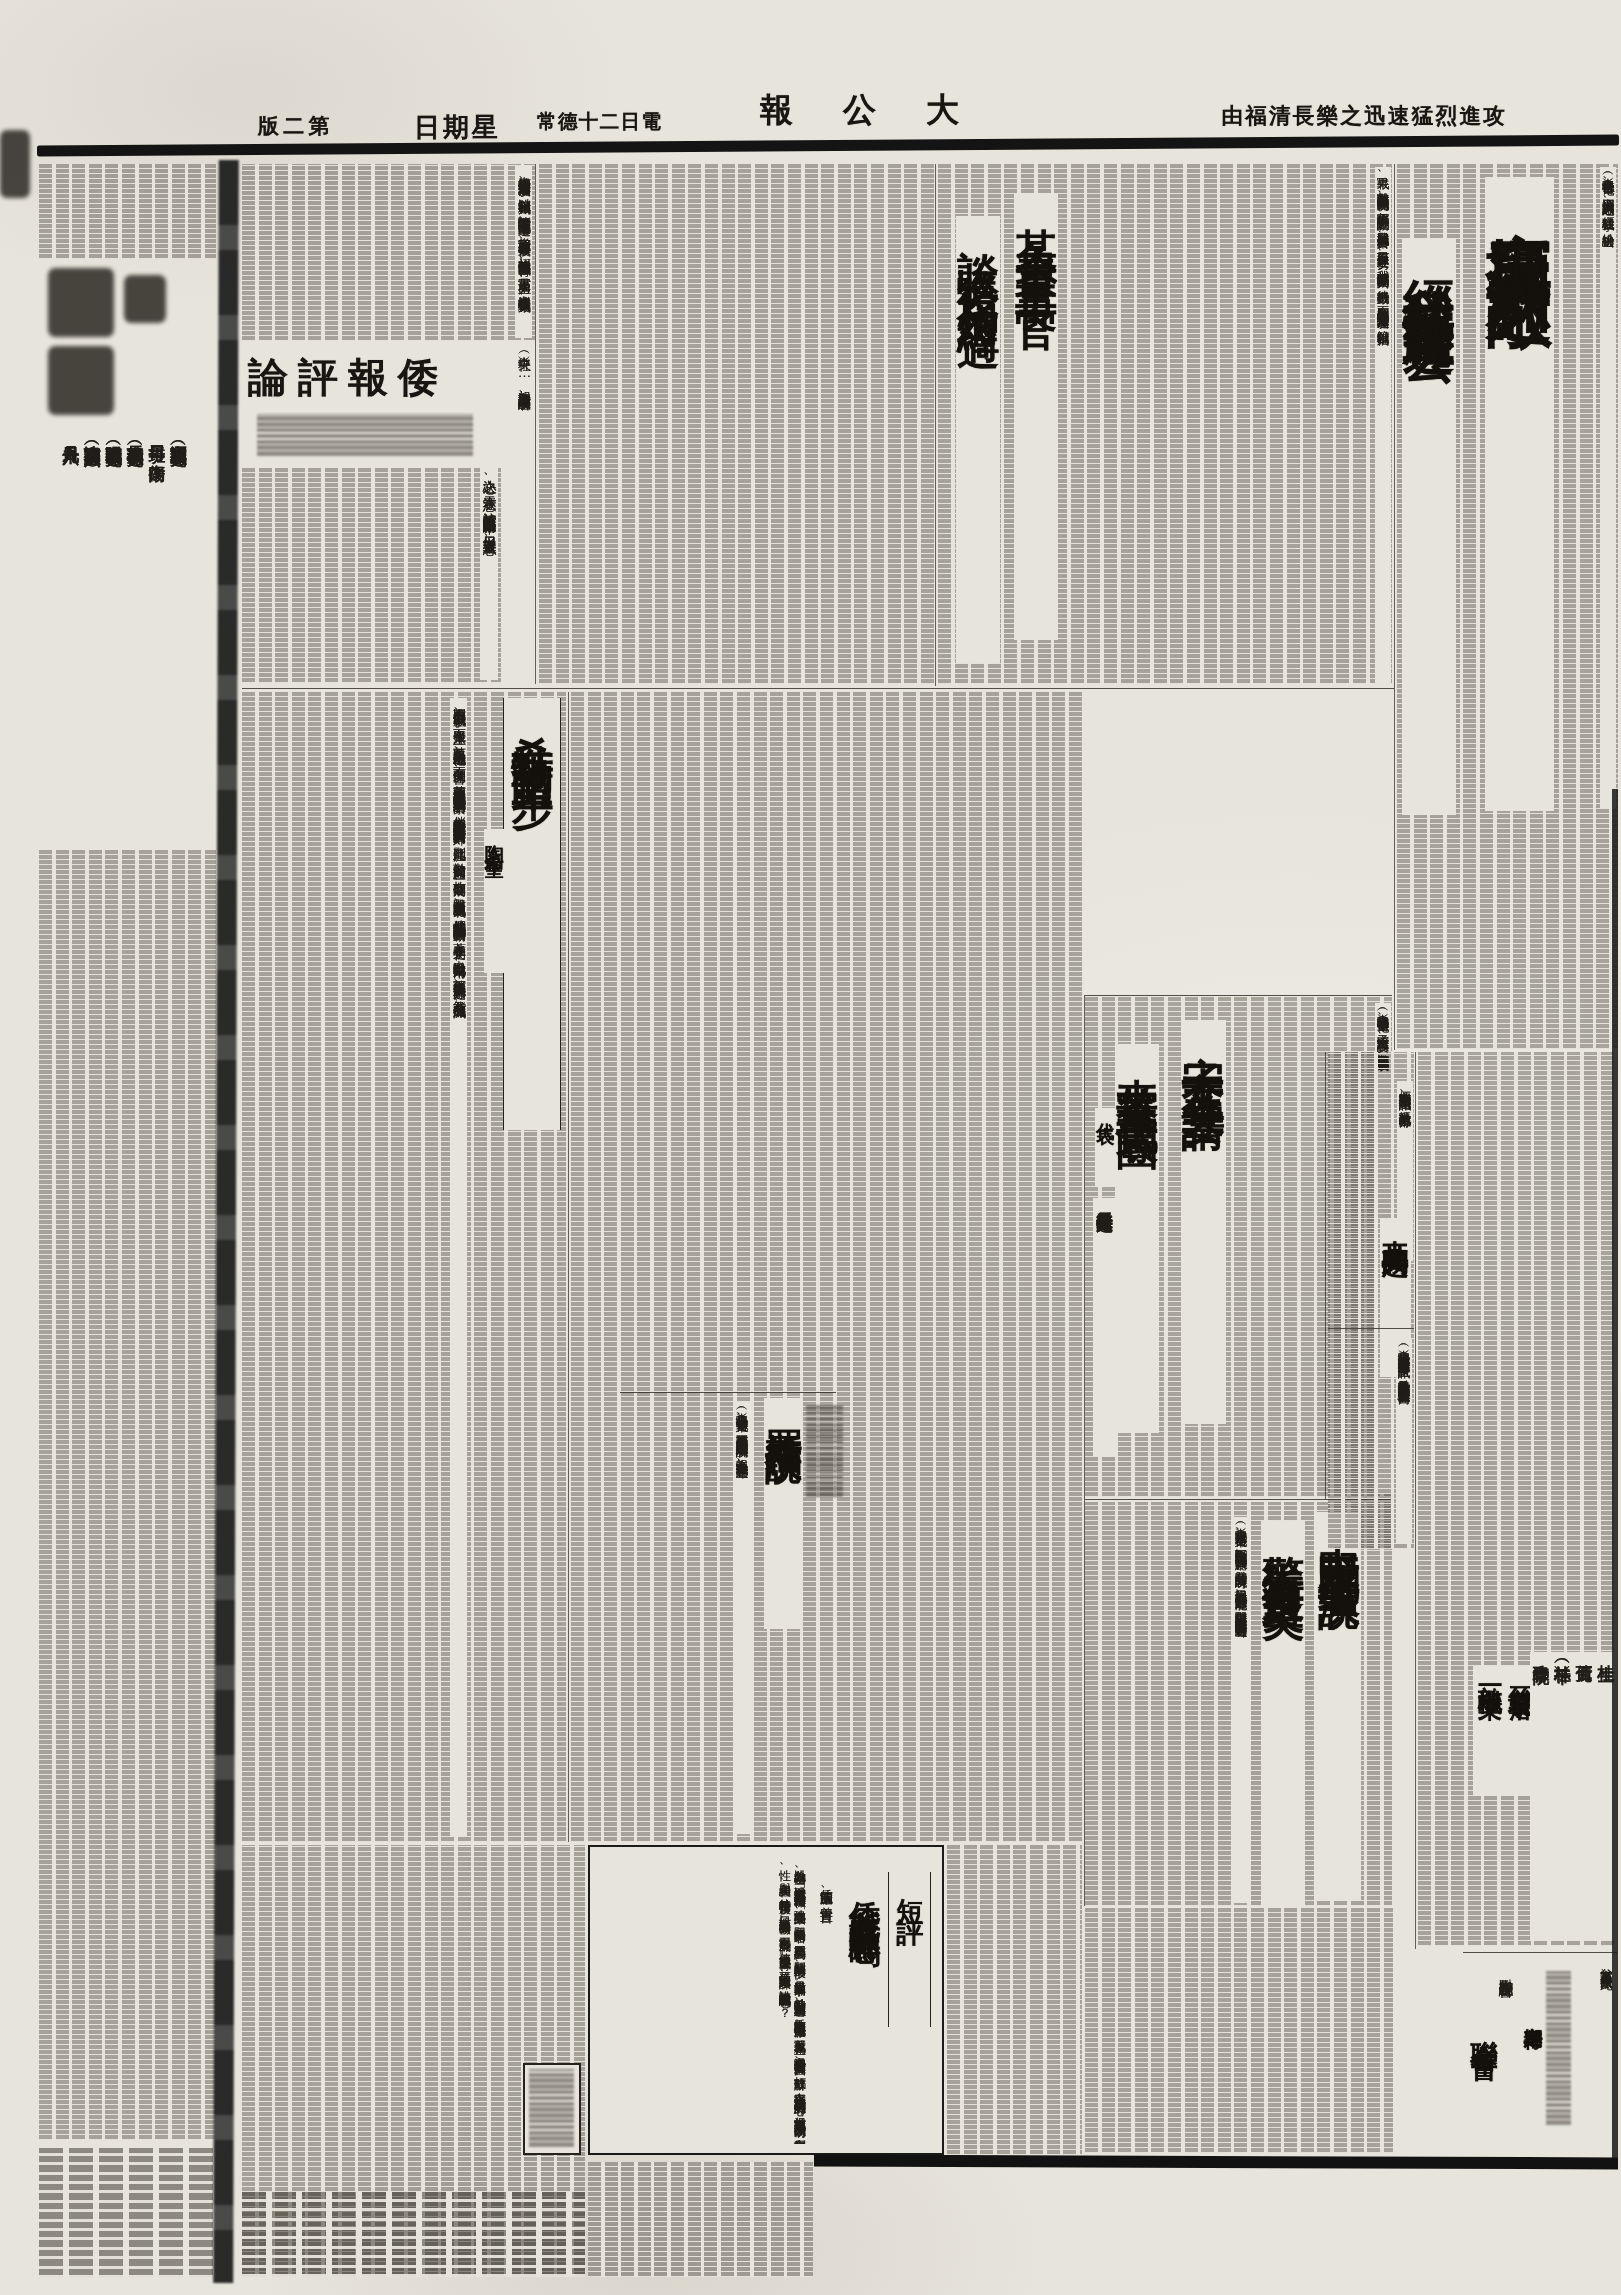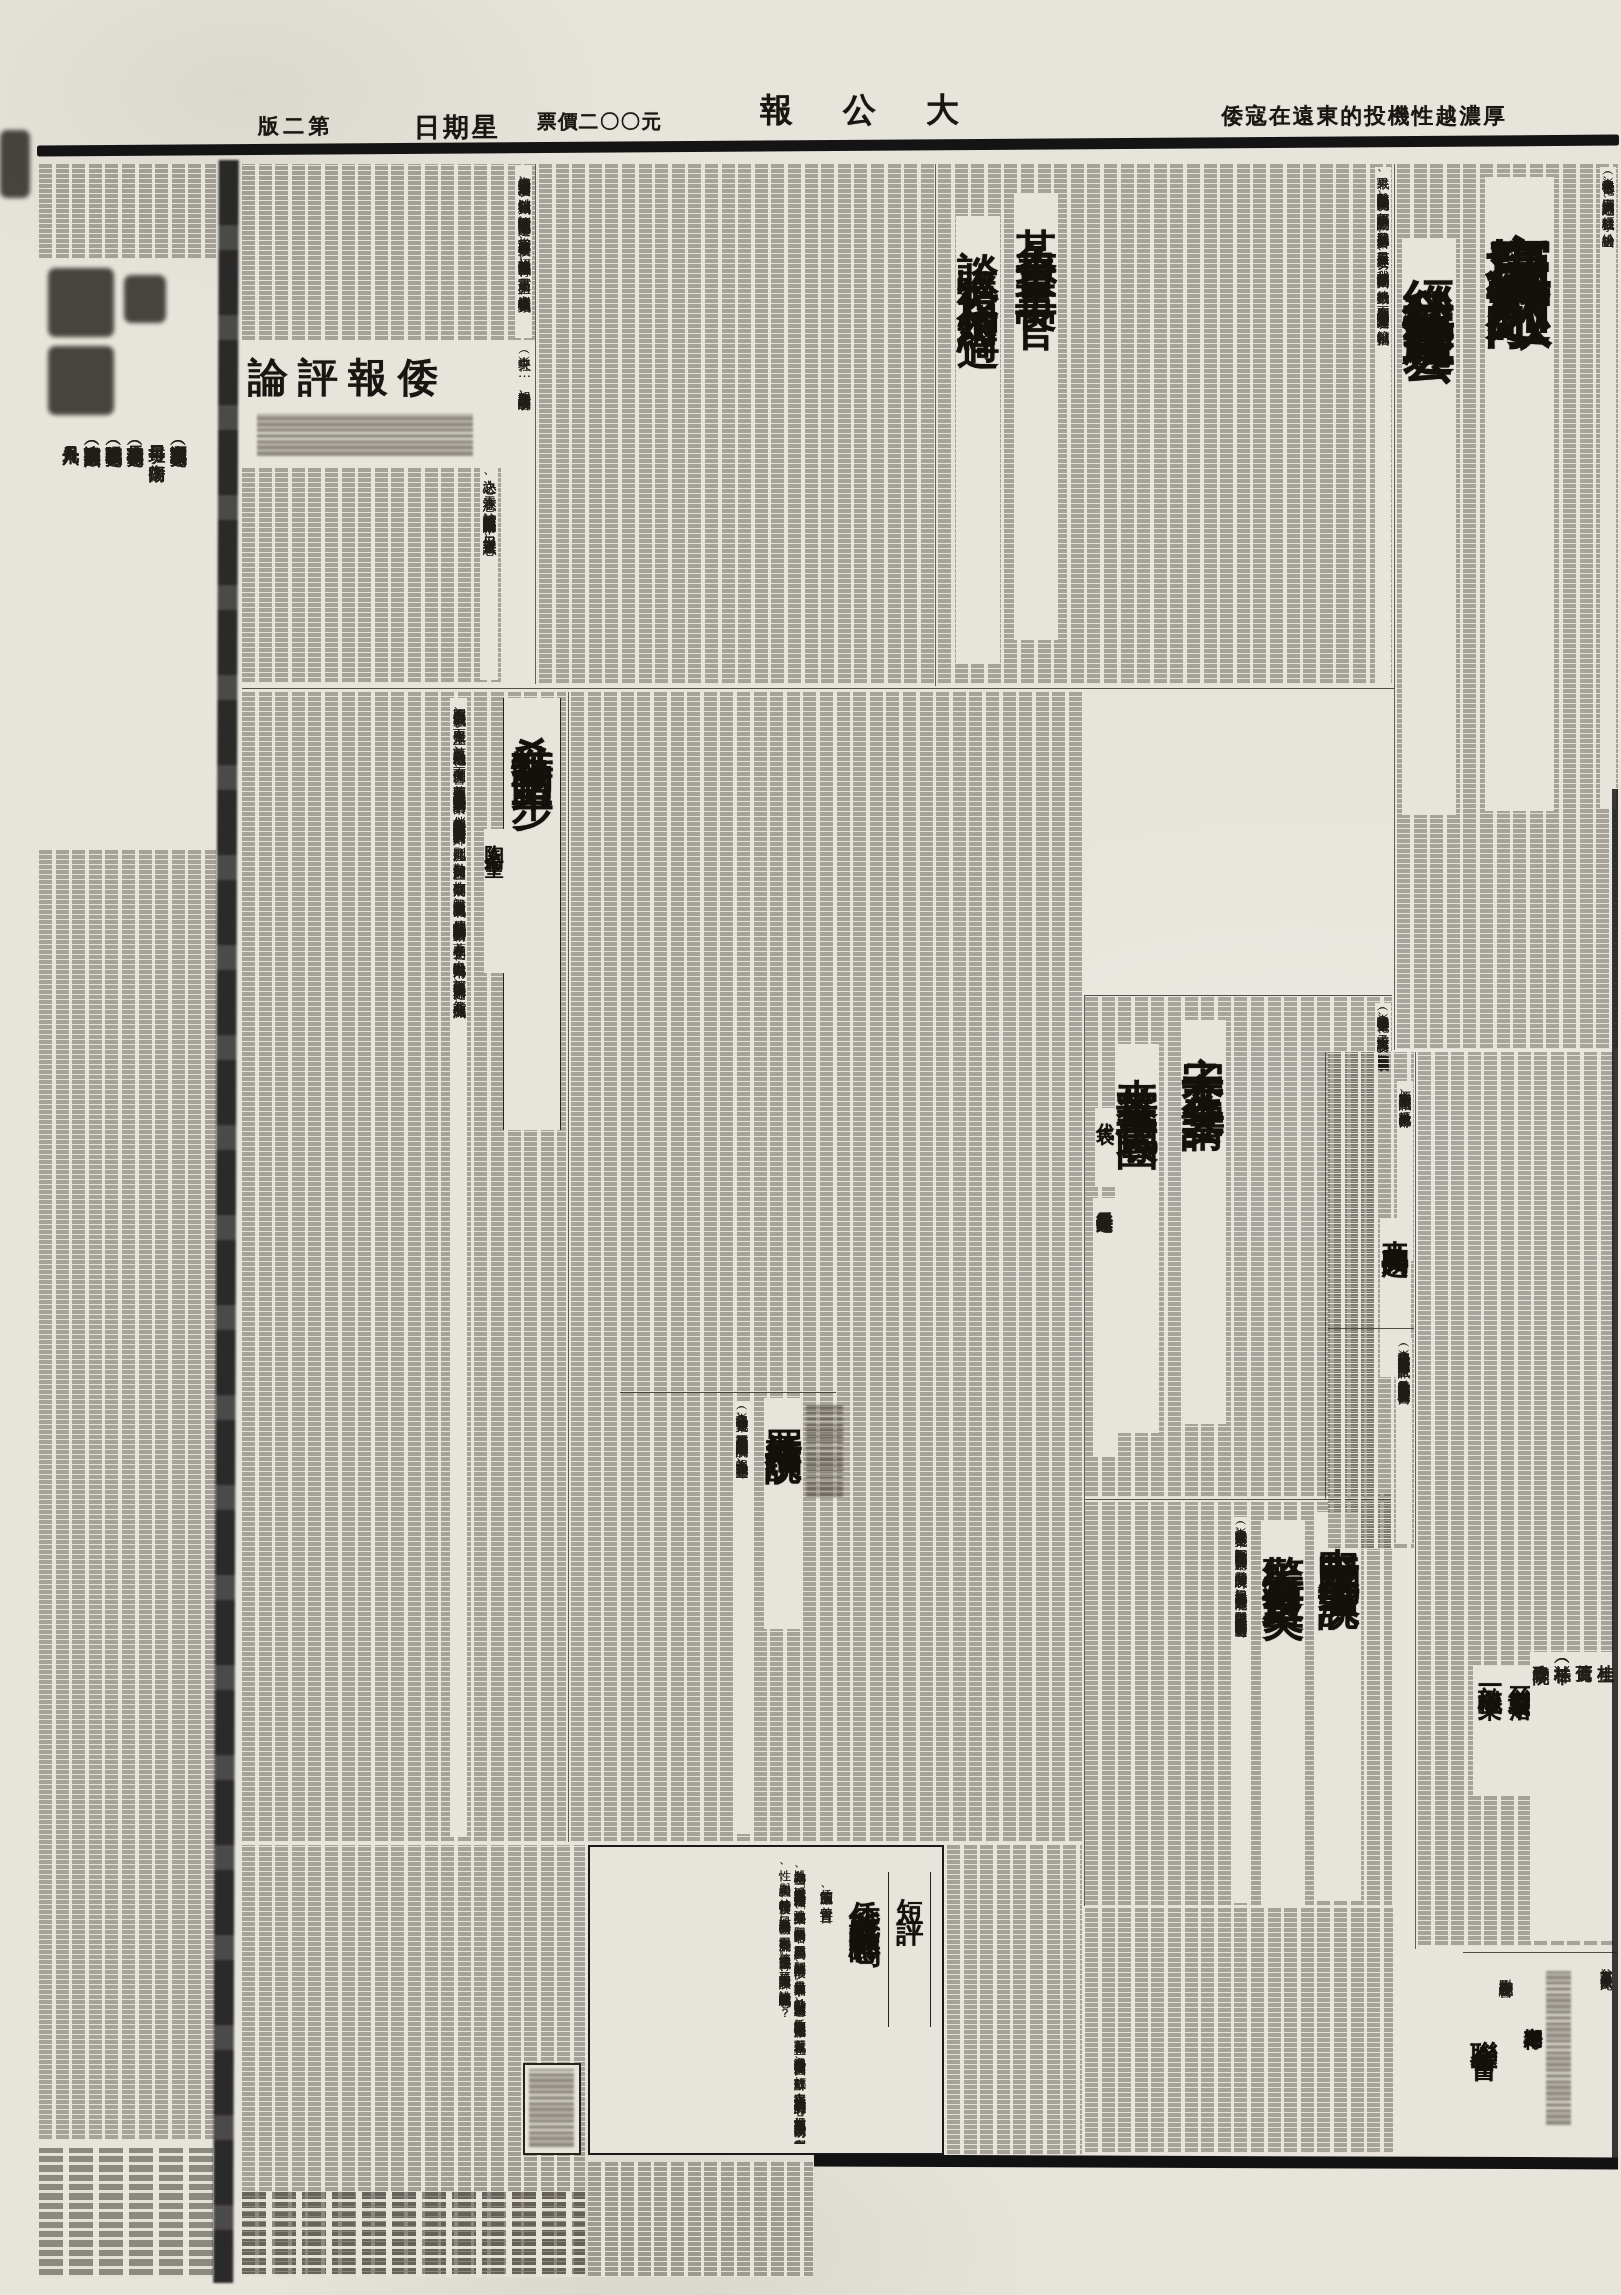--- a/index.html
+++ b/index.html
@@ -53,23 +53,23 @@
   .rule-h { background:#2a2723; height:1.4px; opacity:.8; }
   .rule-v { background:#2a2723; width:1.4px; opacity:.7; }
   .blob { background:#20ltr; background:#201d18; filter:blur(2.2px); opacity:.8; border-radius:7.2px; }
   .border-col { border-left:1.4px solid #26221c; border-right:1.4px solid #26221c; padding:4.3px 6.5px; }
 </style>
 </head>
 <body>
 
 <div id="page">
 
-  <div class="abs rl" style="right:115px; top:101px; font-size:21.6px; letter-spacing:2.2px;">倭寇在遠東的投機性越濃厚</div>
+  <div class="abs rl" style="right:115px; top:101px; font-size:21.6px; letter-spacing:2.2px;">由福清長樂之迅速猛烈進攻</div>
   <div class="abs rl" style="left:710px; top:88px; width:238px; text-align:center; font-size:33px; letter-spacing:50px; text-indent:50px;">報公大</div>
-  <div class="abs rl" style="left:537px; top:108px; font-size:19.5px; letter-spacing:1.4px;">票價二〇〇元</div>
+  <div class="abs rl" style="left:537px; top:108px; font-size:19.5px; letter-spacing:1.4px;">常德十二日電</div>
   <div class="abs rl" style="left:414px; top:110px; font-size:26px; letter-spacing:2.9px;">日期星</div>
   <div class="abs rl" style="left:258px; top:112px; font-size:21px; letter-spacing:4.3px;">版二第</div>
   <div class="abs" style="left:37px; top:140px; width:1582px; height:10.8px; background:#141414; transform:rotate(-0.4deg); border-radius:2.2px;"></div>
   <div class="abs blob" style="left:0px; top:130px; width:30px; height:68px;"></div>
 
   <div class="abs tex" style="left:39px; top:164px; width:177px; height:95px;"></div>
   <div class="abs blob" style="left:48px;  top:268px; width:66px; height:69px;"></div>
   <div class="abs blob" style="left:48px;  top:346px; width:66px; height:69px;"></div>
   <div class="abs blob" style="left:124px; top:275px; width:42px; height:48px;"></div>
   <div class="abs vt pre" style="right:1433px; top:432px; height:404px; font-size:16.6px; font-weight:bold;">湘潭班（票價三〇〇元）

